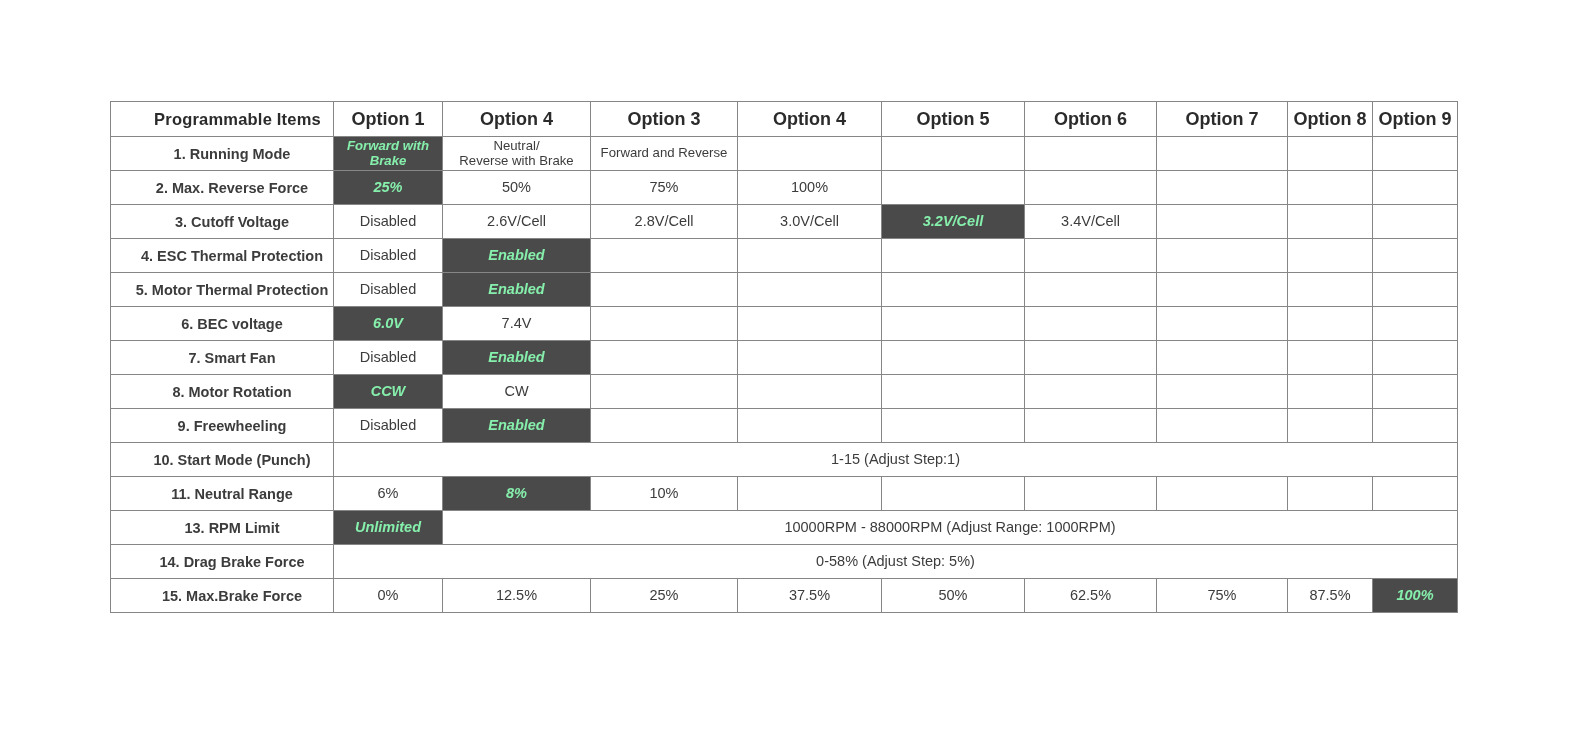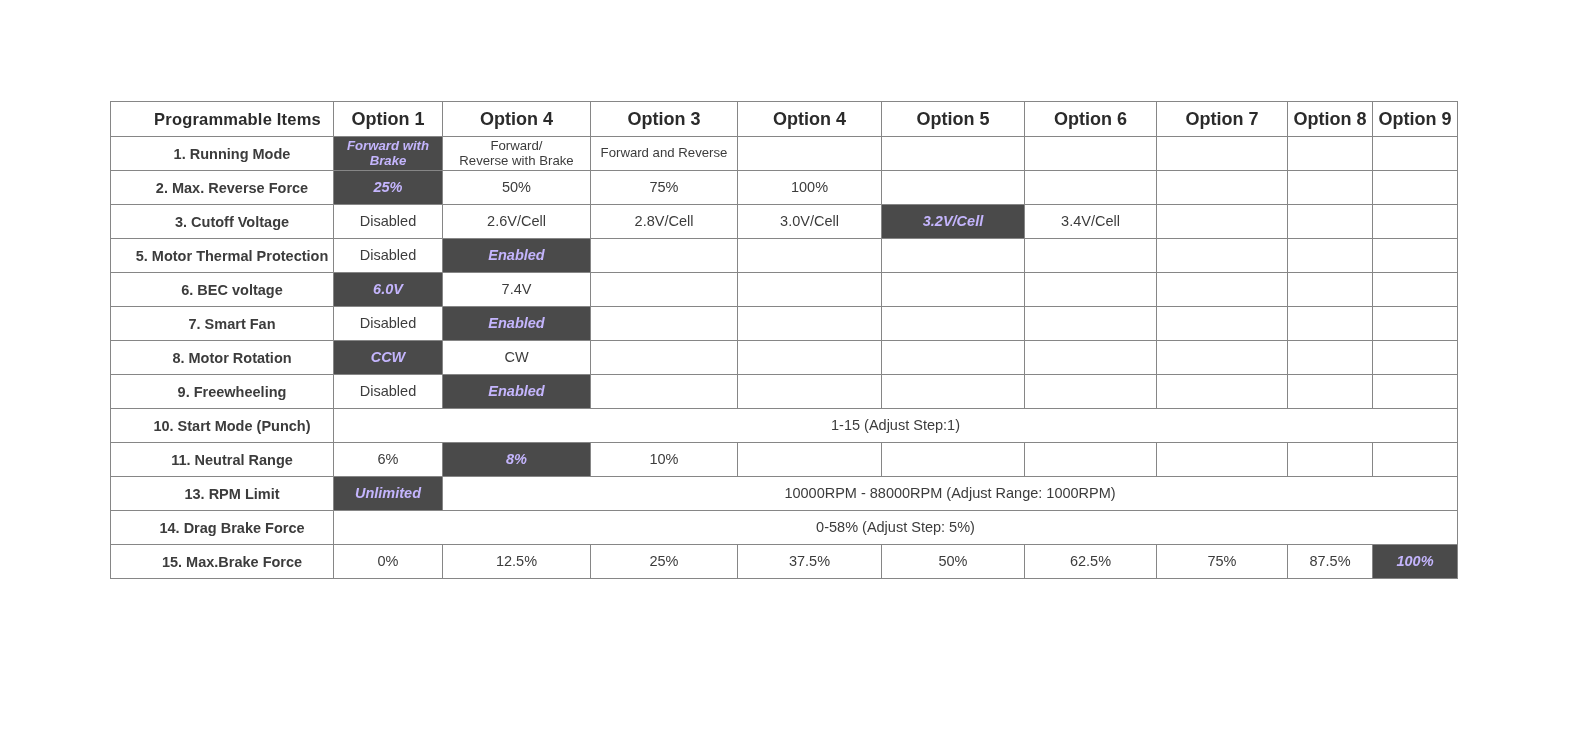--- a/index.html
+++ b/index.html
@@ -60,21 +60,21 @@
     vertical-align: middle;
     font-size: 14.5px;
     color: #3c3c3c;
     white-space: pre-line;
     line-height: 1.12;
     padding: 0 2px;
   }
   tbody tr.row-first td.cell { font-size: 13.2px; }
   td.cell.selected {
     background: #4a4a4a;
-    color: #c4b5fd;
+    color: #86efac;
     font-style: italic;
     font-weight: bold;
   }
 </style>
 </head>
 <body>
 
 <div class="page">
   <div class="table-wrap">
     <table class="prog-table">
@@ -104,21 +104,21 @@
             <th class="opt-header">Option 8</th>
             <th class="opt-header">Option 9</th>
           </tr>
       </thead>
       <tbody>
 
       <tr class="row-first">
             <td class="item-label">1. Running Mode</td>
             <td class="cell selected">Forward with
 Brake</td>
-            <td class="cell">Forward/
+            <td class="cell">Neutral/
 Reverse with Brake</td>
             <td class="cell">Forward and Reverse</td>
             <td class="cell"></td>
             <td class="cell"></td>
             <td class="cell"></td>
             <td class="cell"></td>
             <td class="cell"></td>
             <td class="cell"></td>
           </tr>
           <tr>
@@ -134,20 +134,32 @@
             <td class="cell"></td>
           </tr>
           <tr>
             <td class="item-label">3. Cutoff Voltage</td>
             <td class="cell">Disabled</td>
             <td class="cell">2.6V/Cell</td>
             <td class="cell">2.8V/Cell</td>
             <td class="cell">3.0V/Cell</td>
             <td class="cell selected">3.2V/Cell</td>
             <td class="cell">3.4V/Cell</td>
+            <td class="cell"></td>
+            <td class="cell"></td>
+            <td class="cell"></td>
+          </tr>
+          <tr>
+            <td class="item-label">4. ESC Thermal Protection</td>
+            <td class="cell">Disabled</td>
+            <td class="cell selected">Enabled</td>
+            <td class="cell"></td>
+            <td class="cell"></td>
+            <td class="cell"></td>
+            <td class="cell"></td>
             <td class="cell"></td>
             <td class="cell"></td>
             <td class="cell"></td>
           </tr>
           <tr>
             <td class="item-label">5. Motor Thermal Protection</td>
             <td class="cell">Disabled</td>
             <td class="cell selected">Enabled</td>
             <td class="cell"></td>
             <td class="cell"></td>

